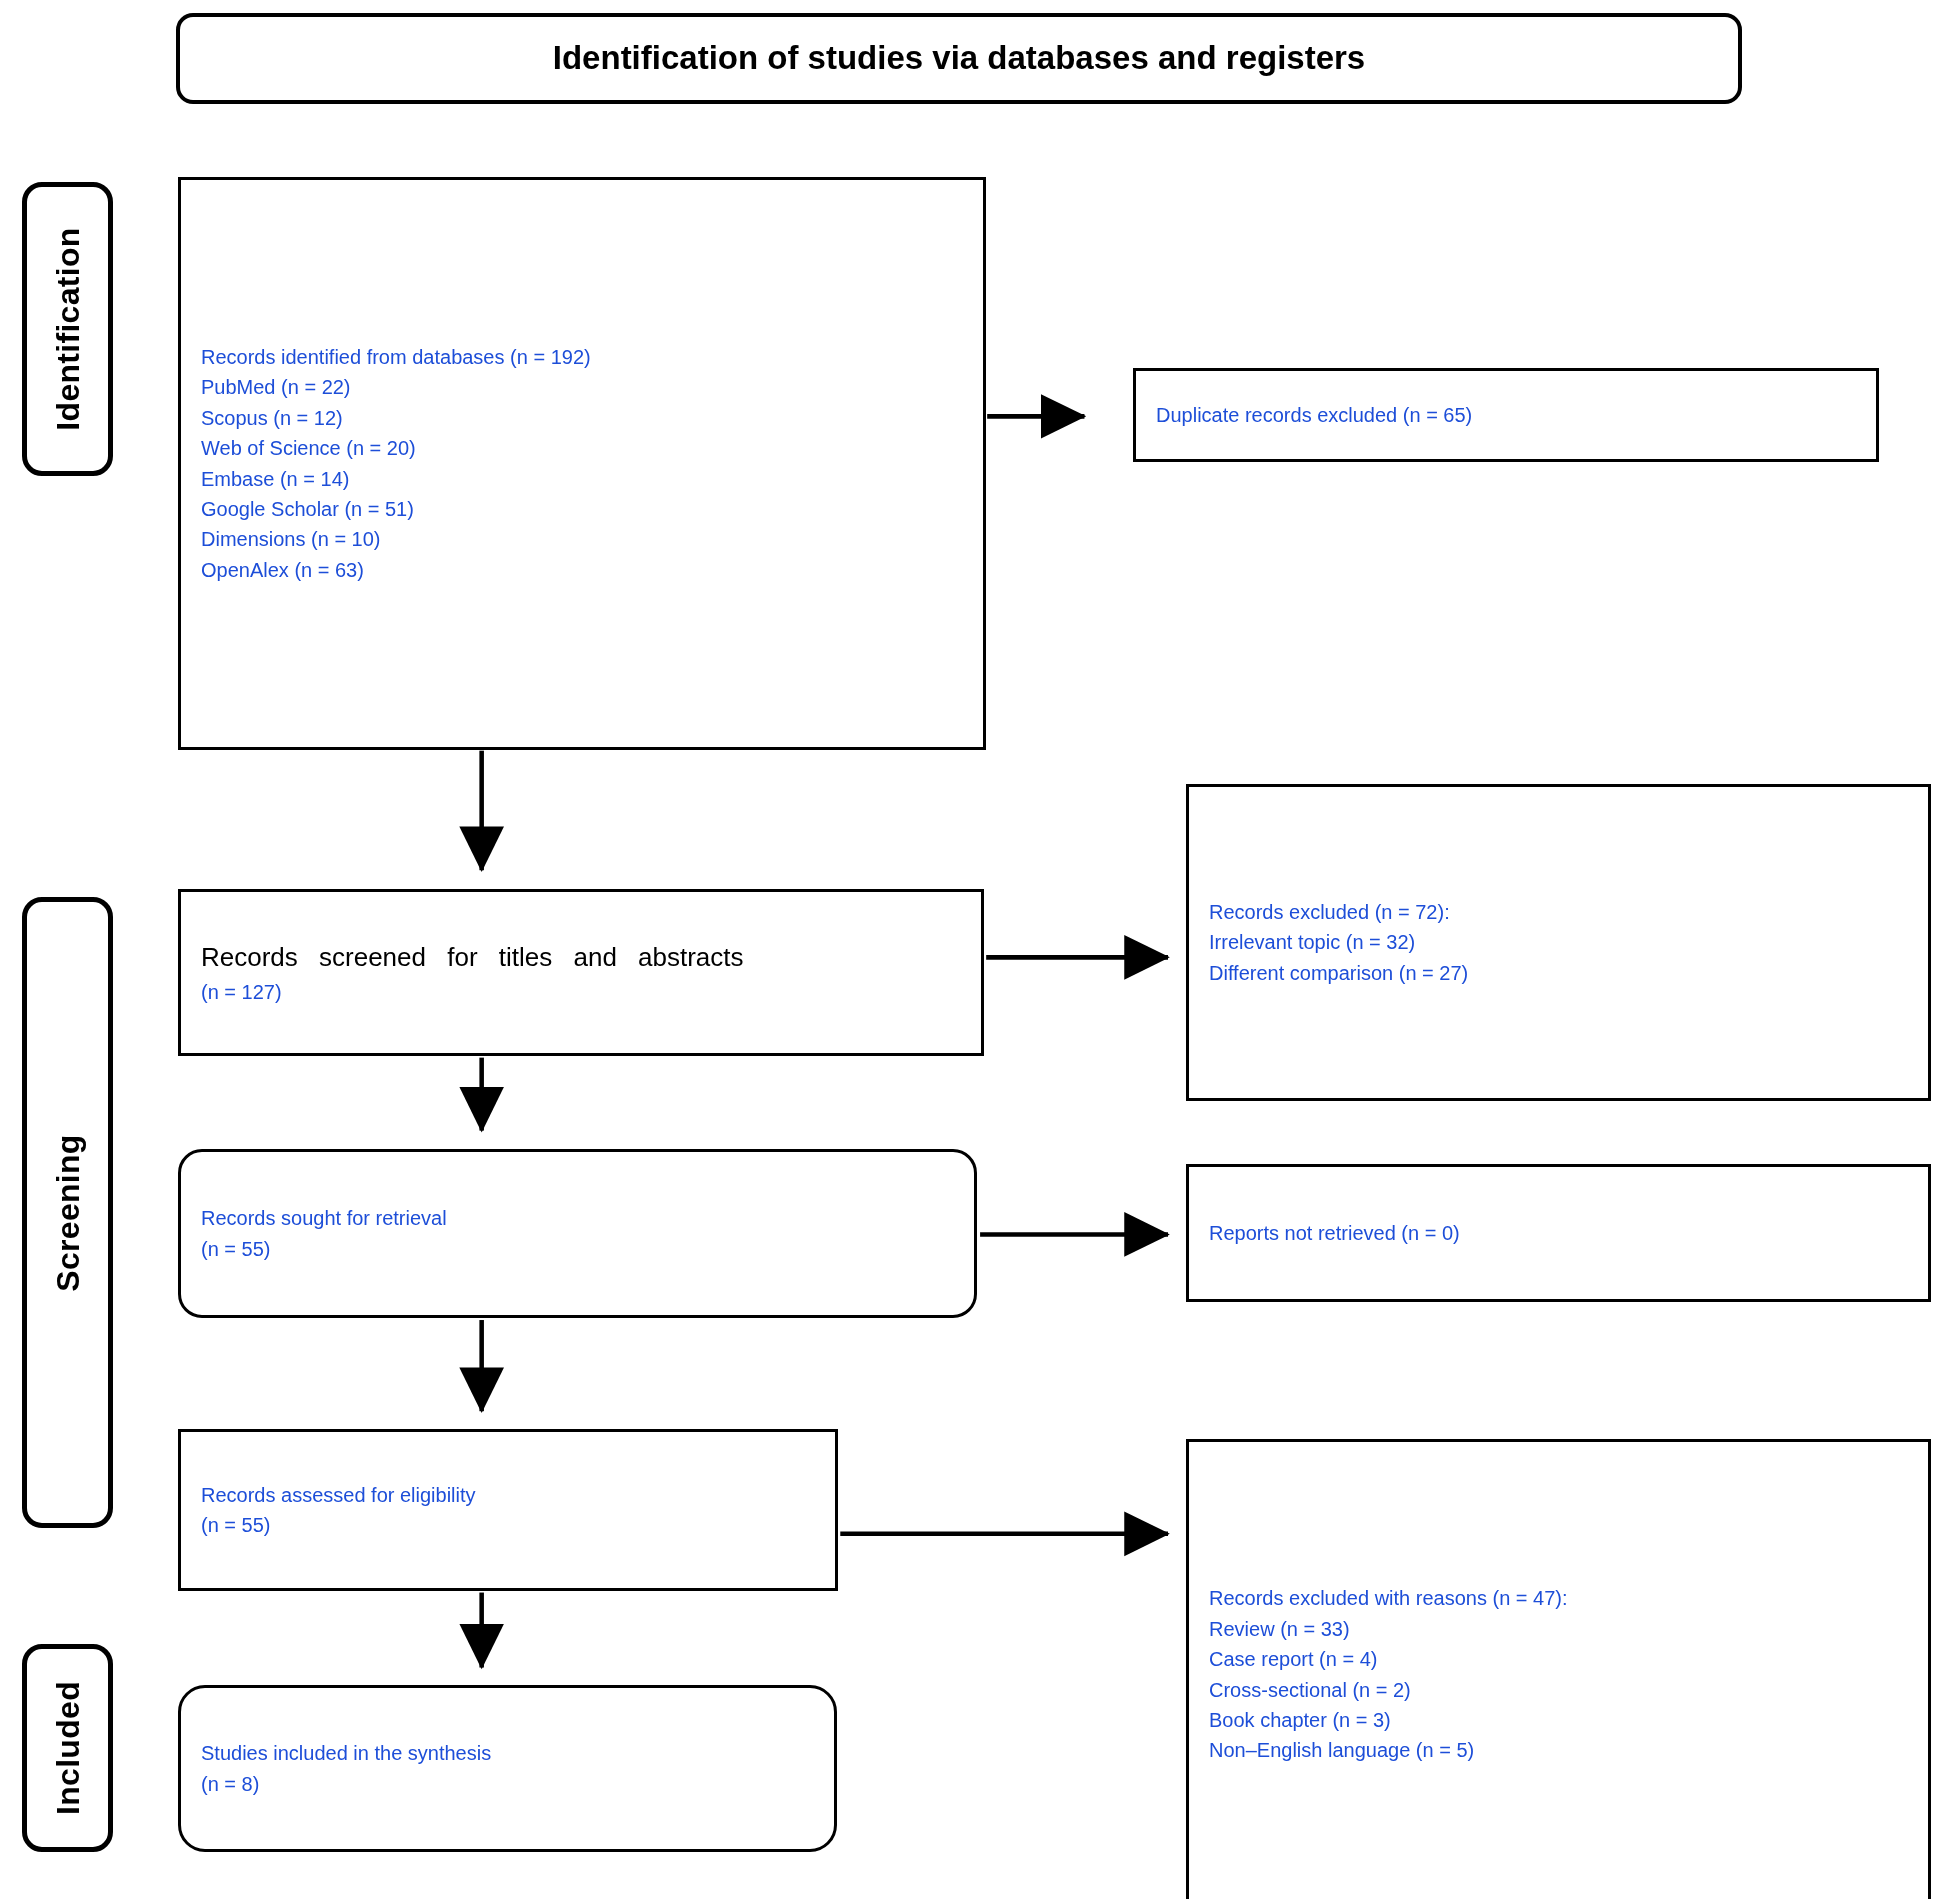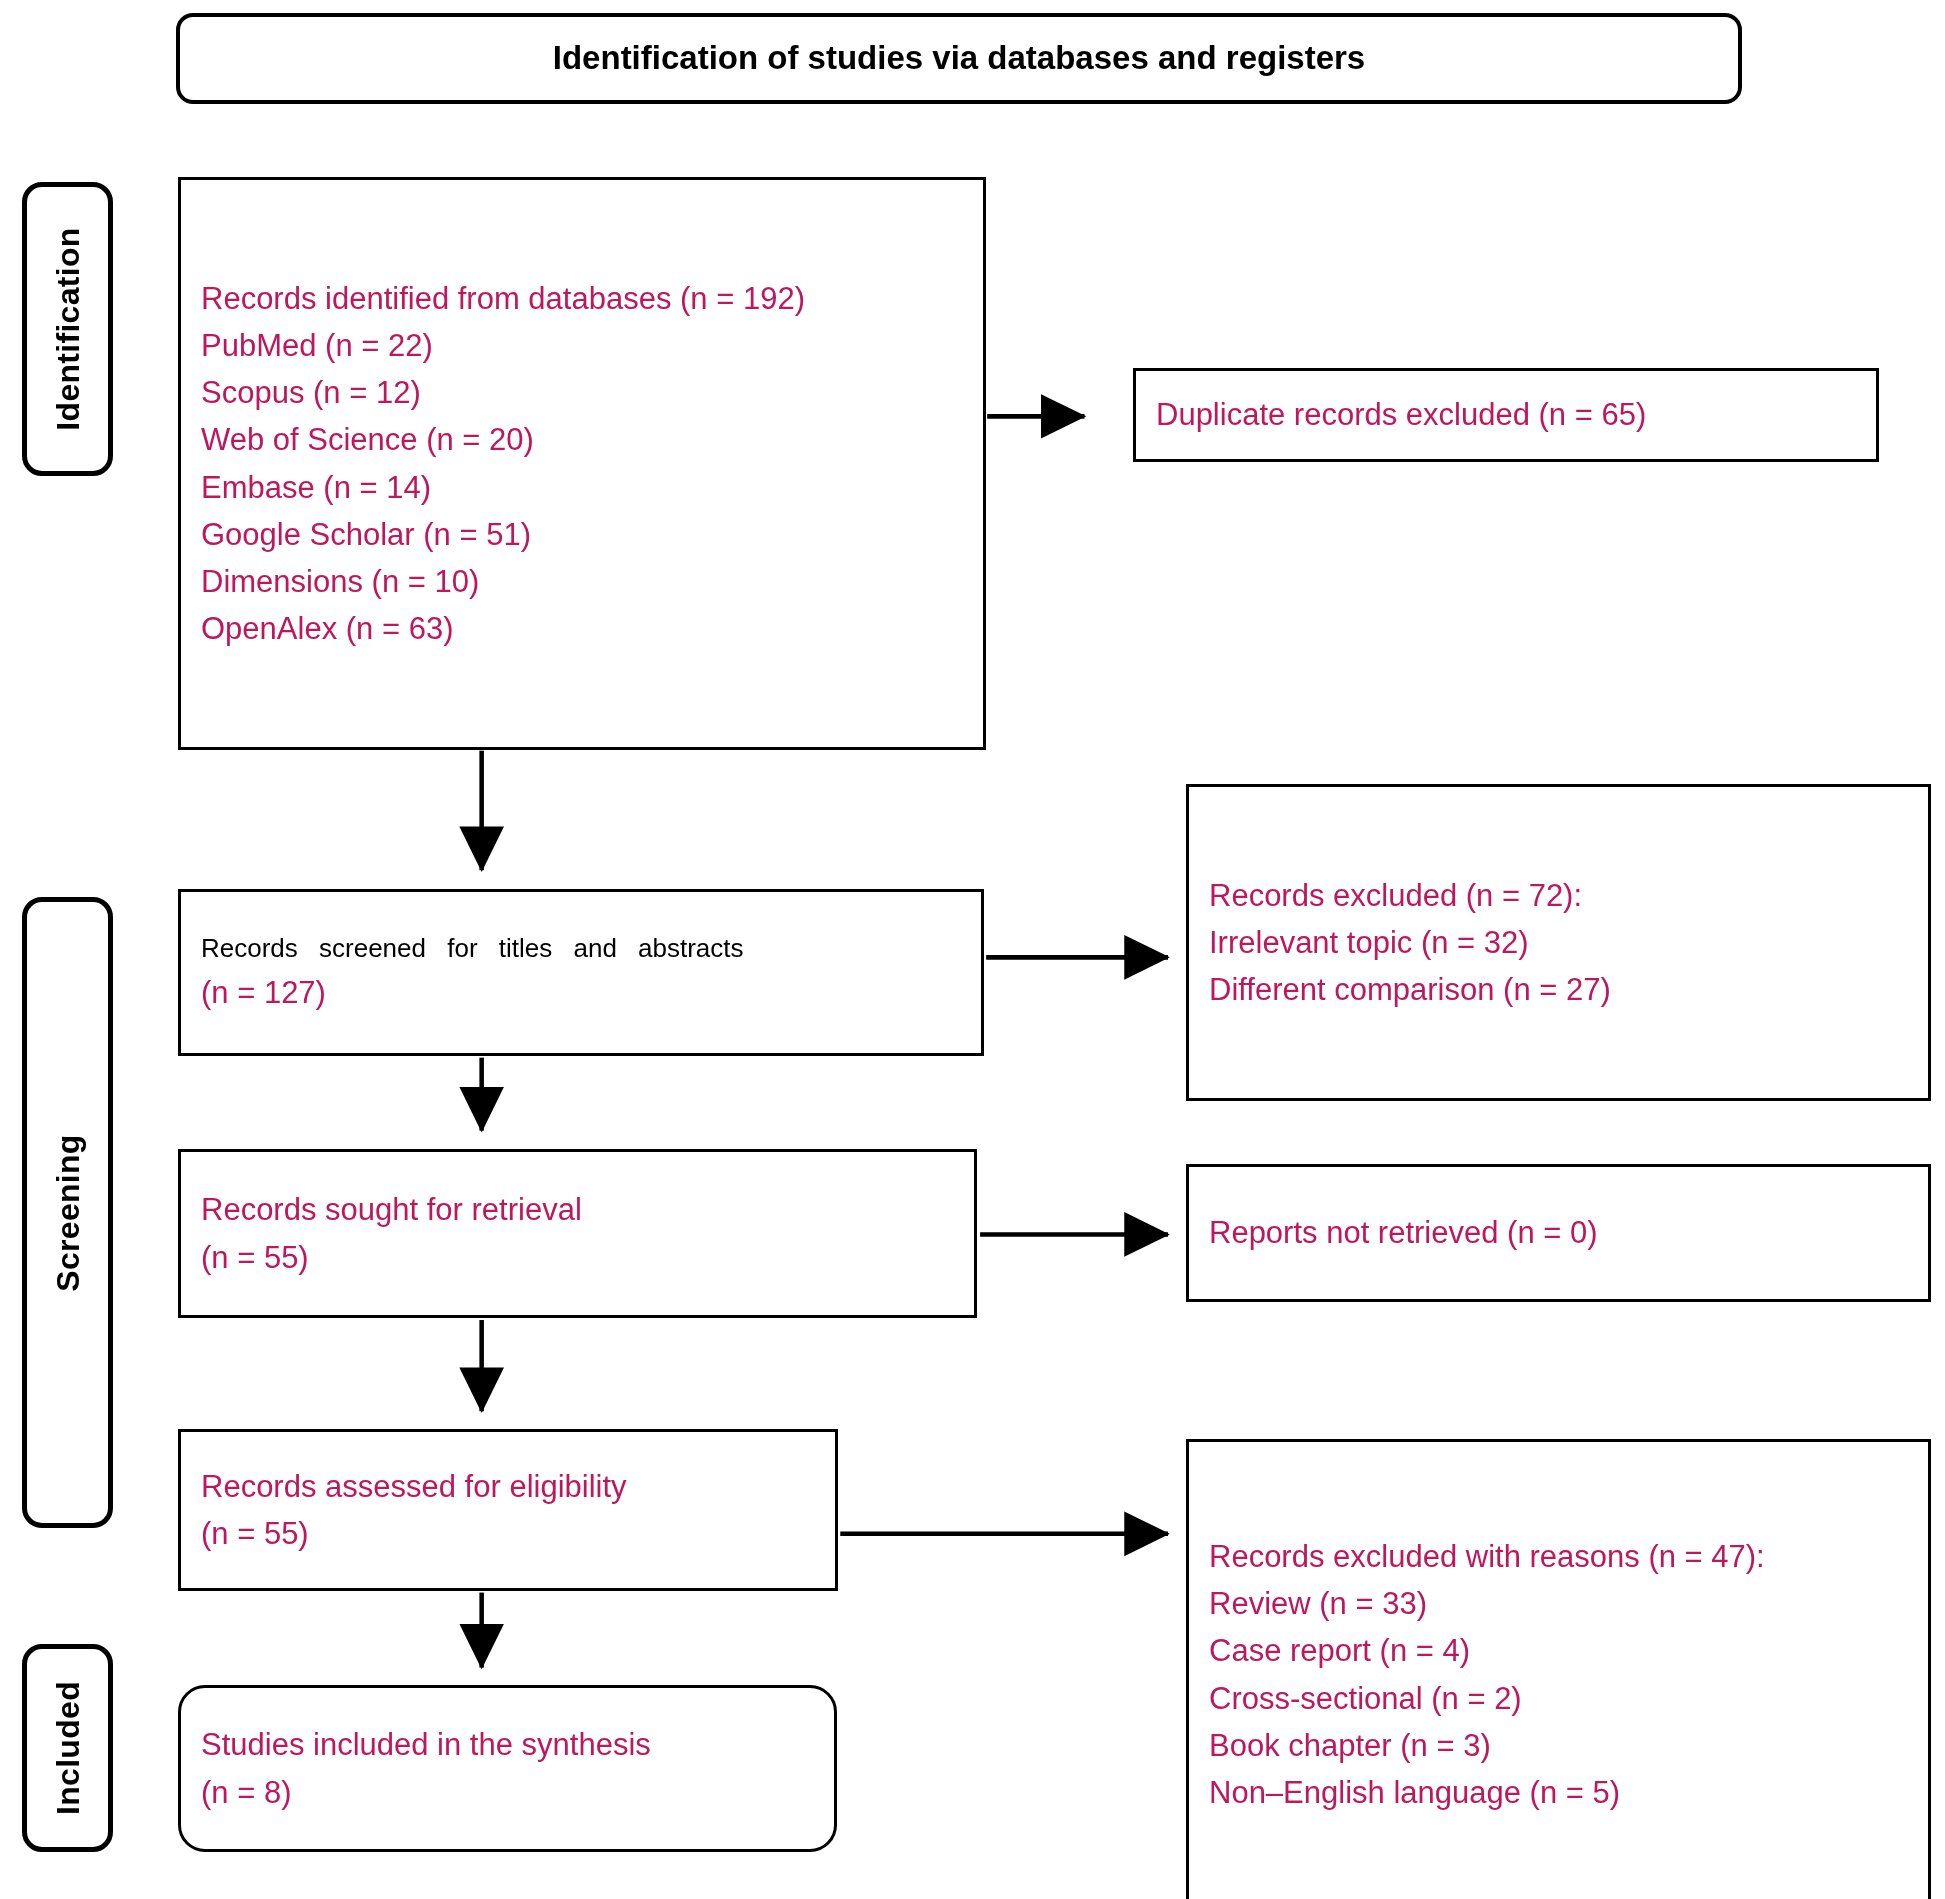--- a/index.html
+++ b/index.html
@@ -27,24 +27,24 @@
   .box-inner {
     padding: 17px 20px;
     box-sizing: border-box;
     width: 100%;
     height: 100%;
     display: flex;
     flex-direction: column;
     justify-content: center;
   }
   .line {
-    font-size: 31px;
+    font-size: 20px;
     line-height: 1.52;
     white-space: nowrap;
-    color: #be185d;
+    color: #1d4ed8;
   }
 
   
   #title-box {
     left: 176px;
     top: 12.7px;
     width: 1566px;
     height: 91px;
     border: 4.6px solid #000000;
     border-radius: 17px;
@@ -80,21 +80,21 @@
     letter-spacing: 0.3px;
   }
 
   #bar-identification { top: 182px;  height: 294px; }
   #bar-screening     { top: 897px; height: 631px; }
   #bar-included      { top: 1644px; height: 208px; }
 
   
   #box-identified   { left: 178px; top: 177px;  width: 808px; height: 573px; }
   #box-screened     { left: 178px; top: 889px; width: 806px; height: 167px; }
-  #box-sought       { left: 178px; top: 1149px; width: 799px; height: 169px; }
+  #box-sought       { left: 178px; top: 1149px; width: 799px; height: 169px; border-radius: 24px; }
   #box-assessed     { left: 178px; top: 1429px; width: 660px; height: 162px; }
   #box-included     { left: 178px; top: 1685px; width: 659px; height: 167px; border-radius: 27px; }
 
   
   .line-justified {
     font-size: 26px;
     line-height: 1.52;
     white-space: nowrap;
     word-spacing: 14px;
   }

